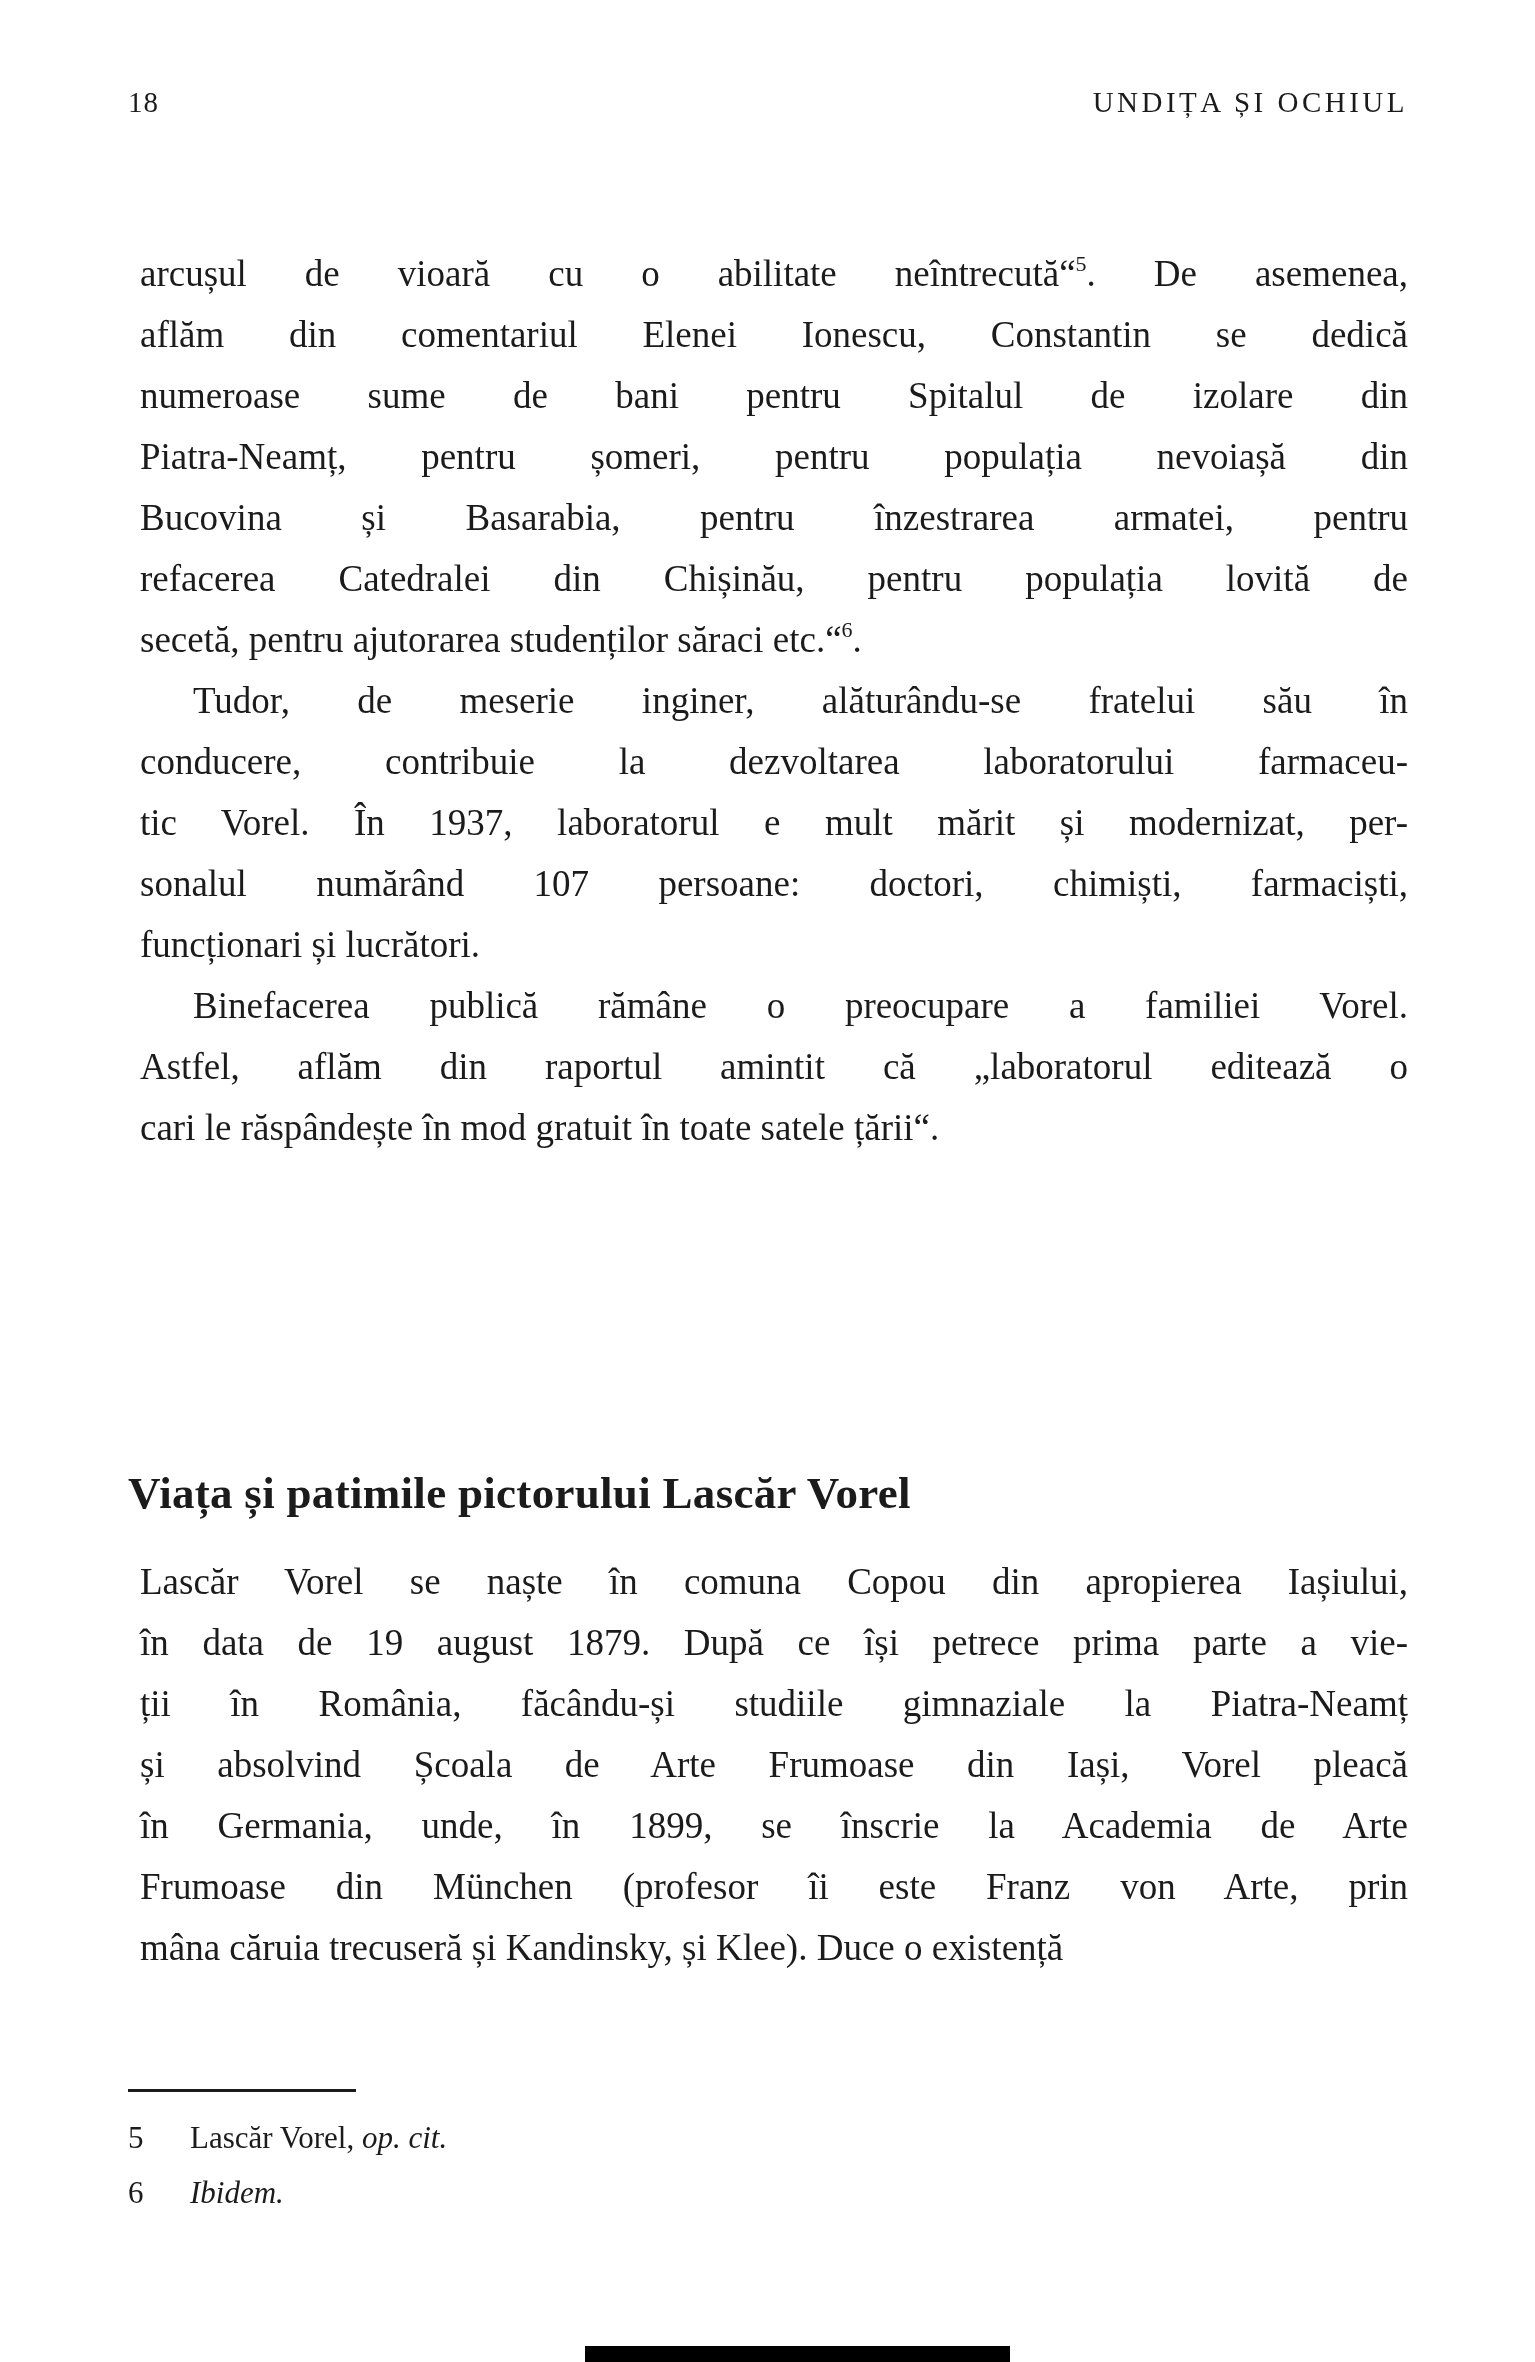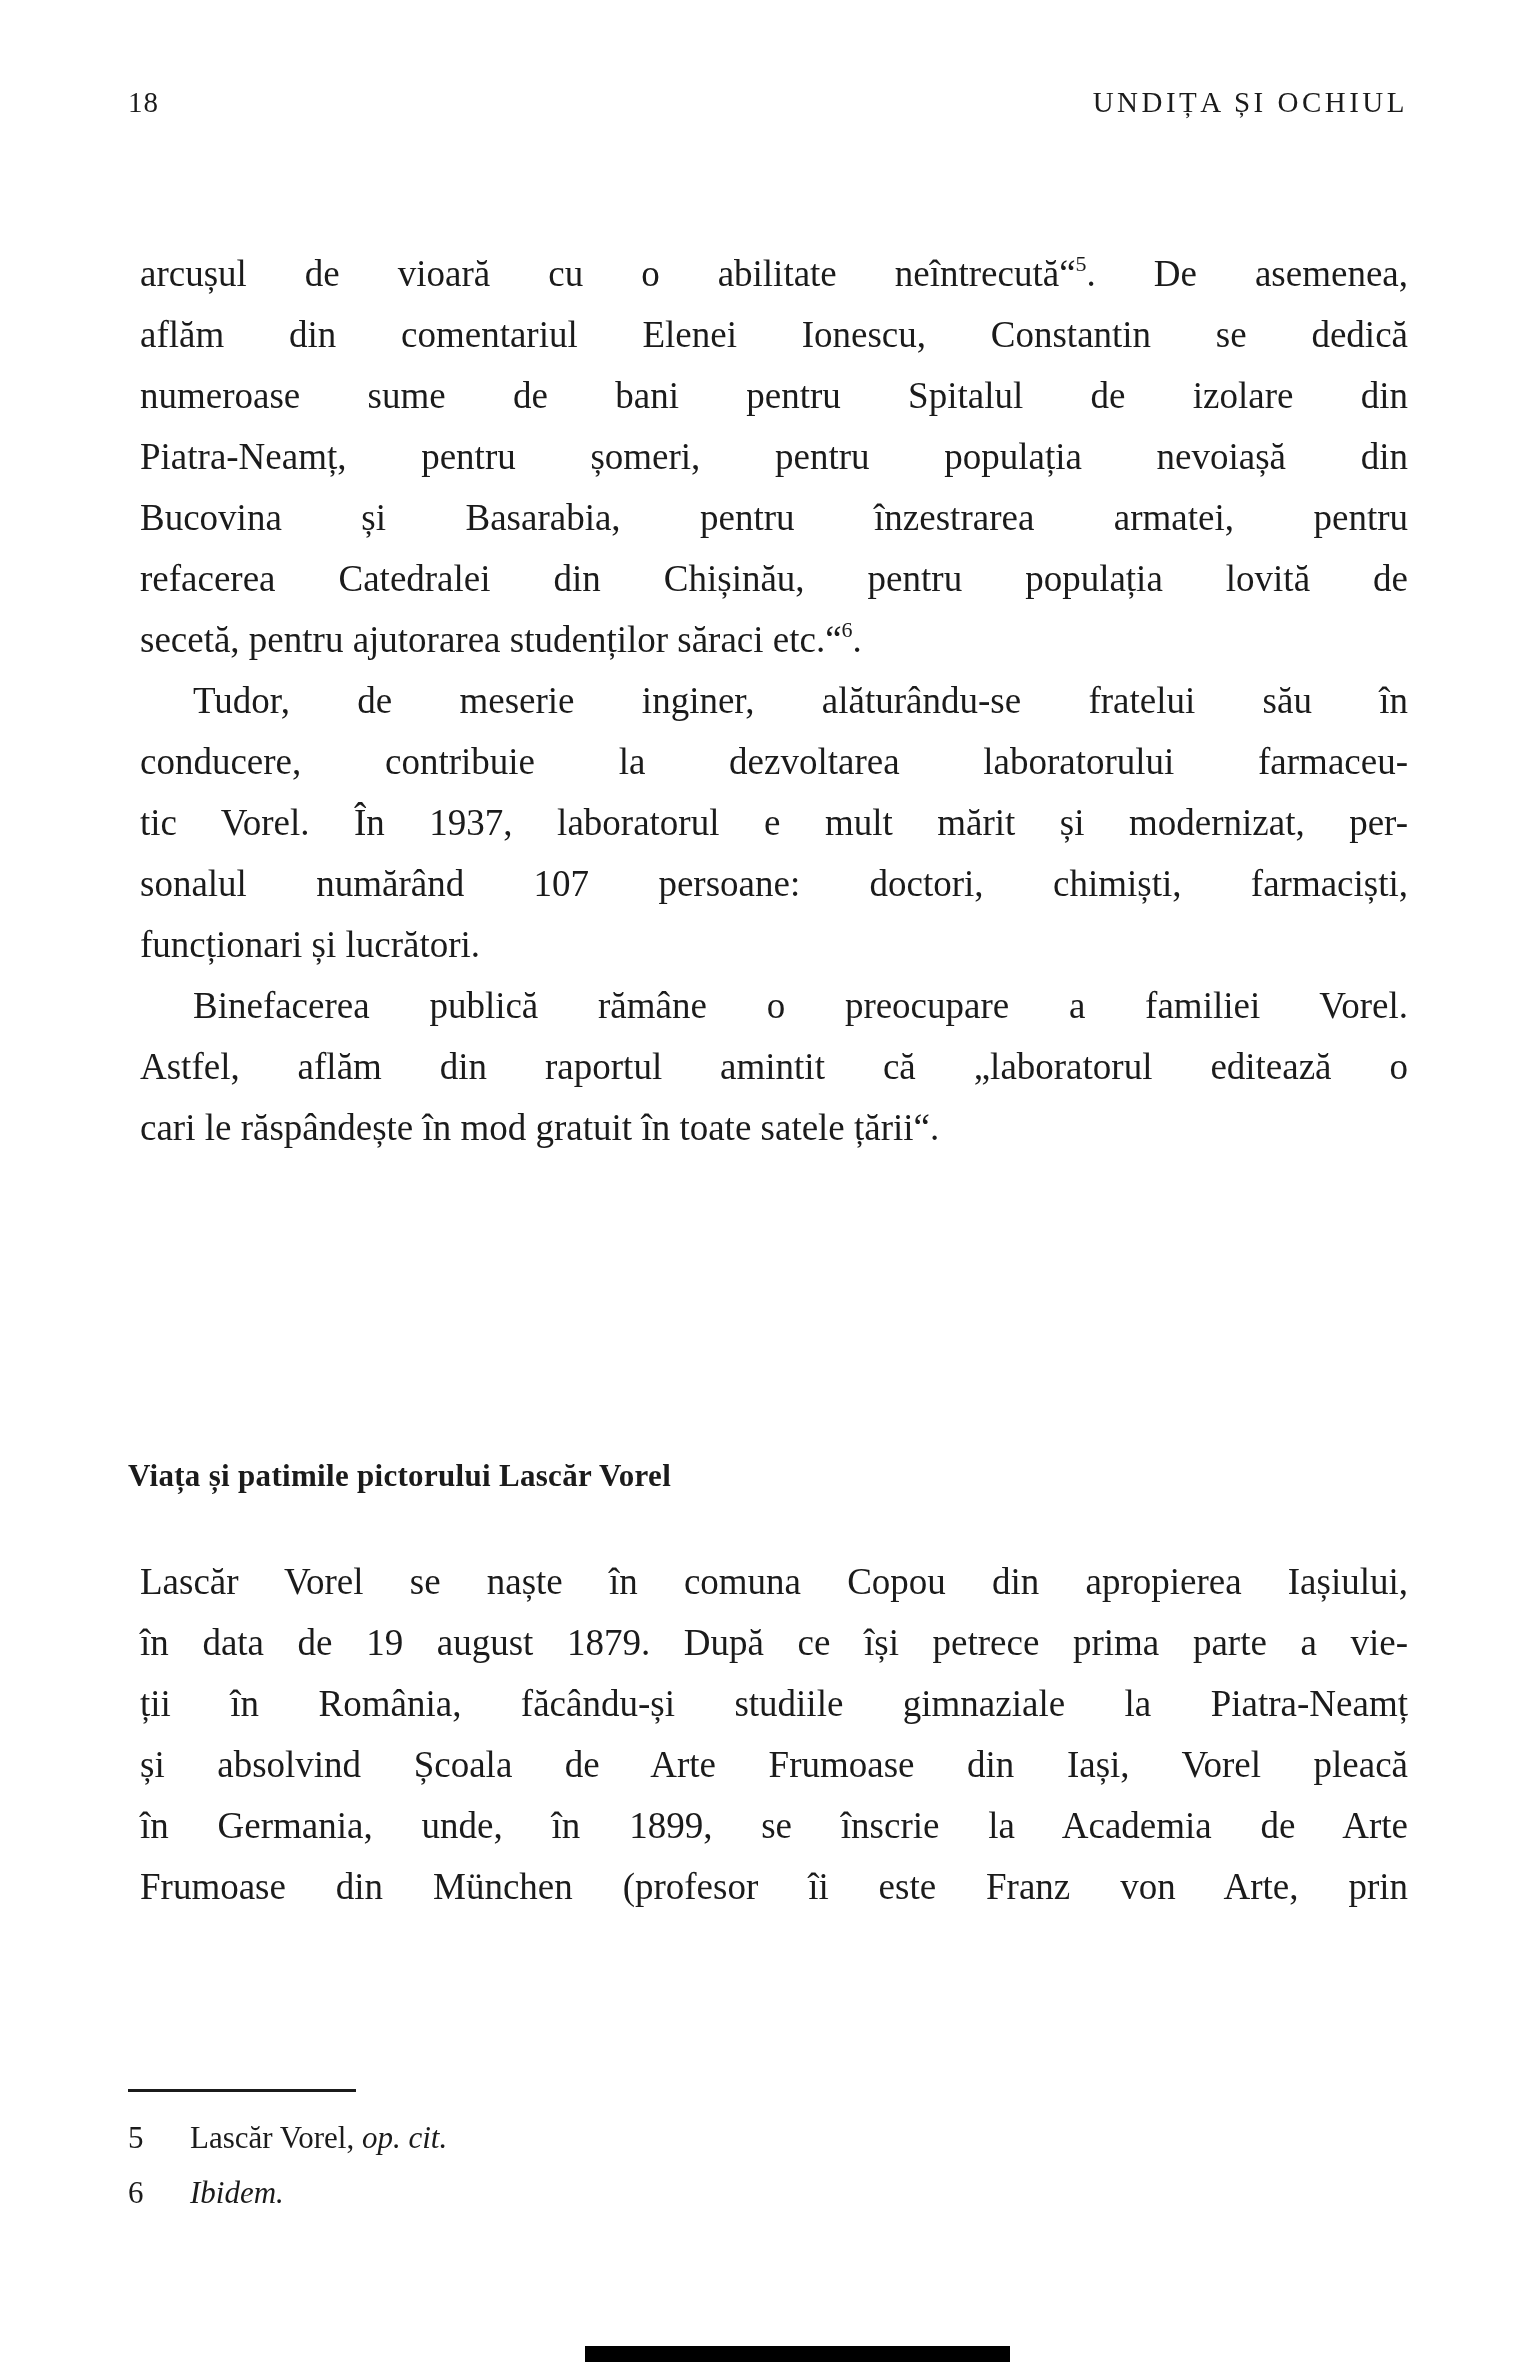--- a/index.html
+++ b/index.html
@@ -26,21 +26,21 @@
   #block1{top:243px;}
   #block2{top:1551px;}
   .line{text-align:justify;text-align-last:justify;white-space:nowrap0;}
   .line.last-line{text-align-last:left;}
   .line.indent{padding-left:53px;}
   .fnref{
     font-size:22px;line-height:0;vertical-align:15px;
   }
   .section-heading{
     position:absolute;top:1437px;left:128px;right:127px;
-    font-size:31px;font-weight:bold;letter-spacing:0.3px;
+    font-size:45px;font-weight:bold;letter-spacing:0.3px;
   }
   .footnote-rule{
     position:absolute;top:2089px;left:128px;
     width:228px;height:3px;background:#1b1b1b;
   }
   #footnotes{
     position:absolute;top:2110px;left:128px;right:127px;
     font-size:31px;line-height:55px;
   }
   .footnote{white-space:nowrap;}
@@ -81,20 +81,21 @@
 
   <h1 class="section-heading">Viața și patimile pictorului Lascăr Vorel</h1>
 
   <div id="block2" class="block">
       <div class="line">Lascăr Vorel se naște în comuna Copou din apropierea Iașiului,</div>
       <div class="line">în data de 19 august 1879. După ce își petrece prima parte a vie-</div>
       <div class="line">ții în România, făcându-și studiile gimnaziale la Piatra-Neamț</div>
       <div class="line">și absolvind Școala de Arte Frumoase din Iași, Vorel pleacă</div>
       <div class="line">în Germania, unde, în 1899, se înscrie la Academia de Arte</div>
       <div class="line">Frumoase din München (profesor îi este Franz von Arte, prin</div>
+      <div class="line last-line">mâna căruia trecuseră și Kandinsky, și Klee). Duce o existență</div>
     </div>
 
   <div class="footnote-rule"></div>
 
   <div id="footnotes">
       <div class="footnote"><span class="fn-num">5</span><span><span>Lascăr Vorel, </span><span class="italic">op. cit.</span></span></div>
       <div class="footnote"><span class="fn-num">6</span><span><span class="italic">Ibidem.</span></span></div>
     </div>
 
   <div class="bottom-bar"></div>

